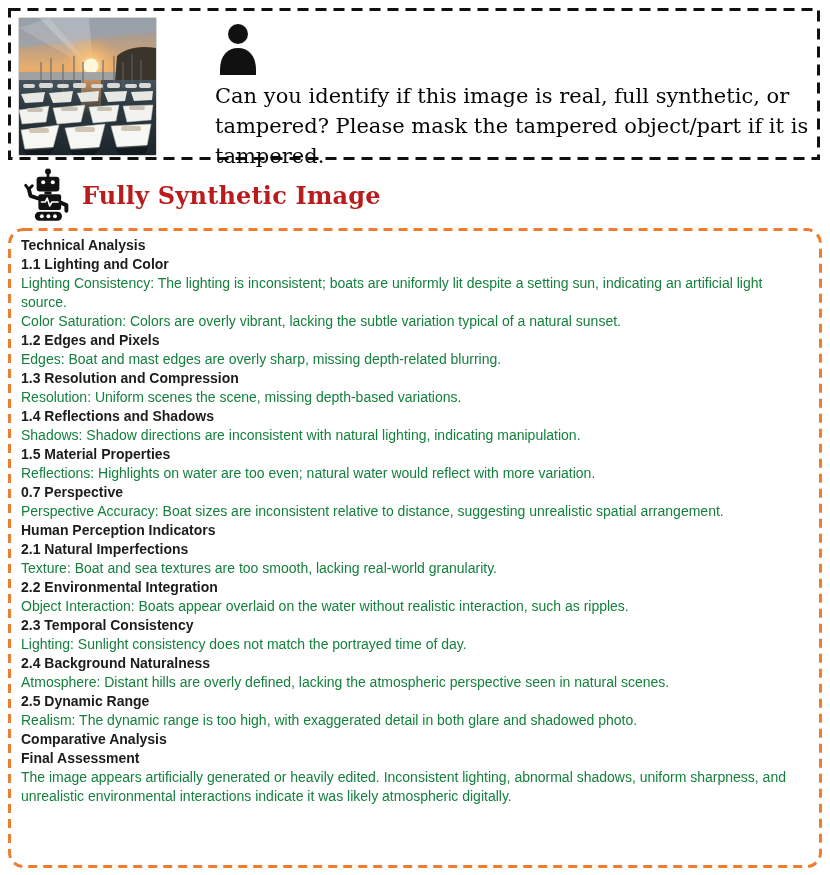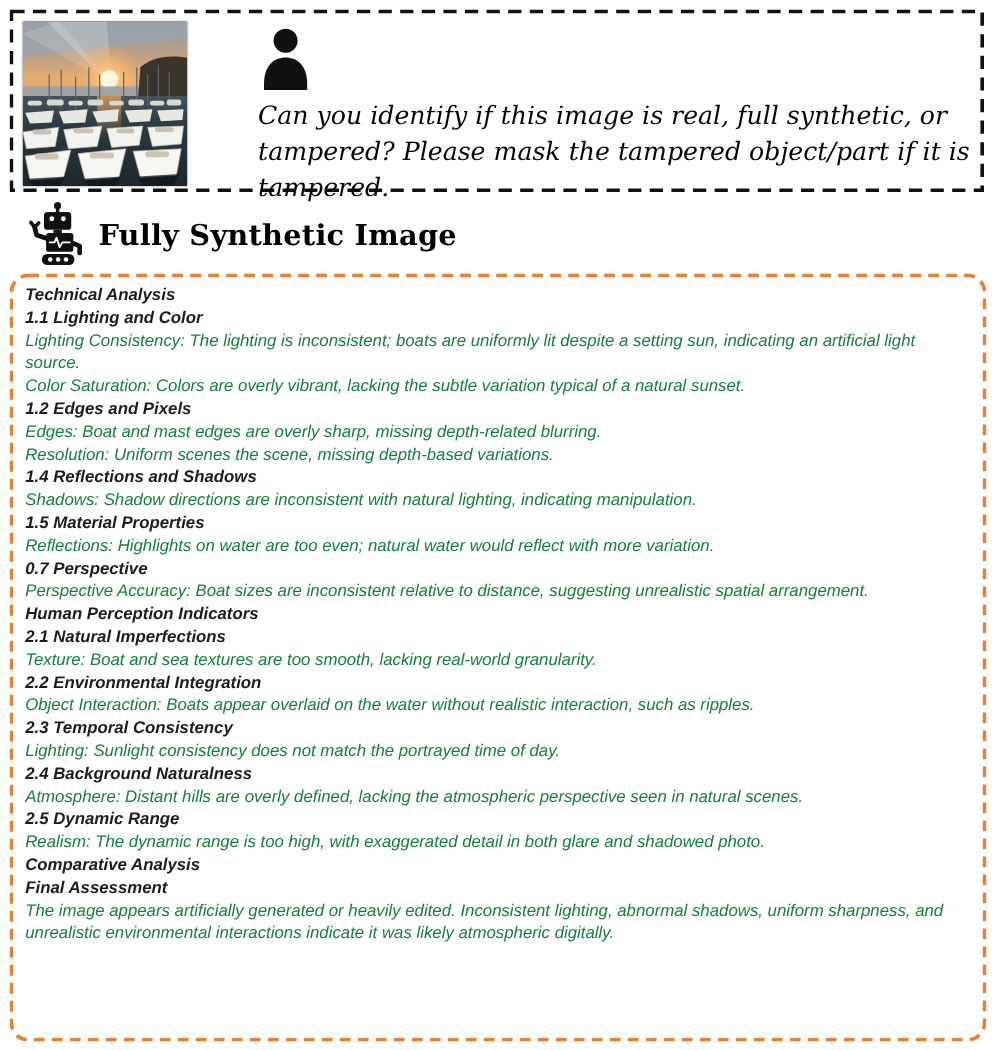--- a/index.html
+++ b/index.html
@@ -3,41 +3,41 @@
 <meta charset="utf-8">
 <style>
   html,body{margin:0;padding:0;background:#ffffff;}
   body{width:830px;height:875px;position:relative;overflow:hidden;
        font-family:"Liberation Sans",sans-serif;}
 
   
   .prompt-box{position:absolute;left:8px;top:8px;width:812px;height:152px;}
   .border-svg{position:absolute;left:0;top:0;pointer-events:none;}
   .prompt-inner{position:absolute;left:0;top:0;width:100%;height:100%;
-                display:flex;align-items:flex-start;padding:9px 0 0 10px;box-sizing:border-box;font-style:italic;}
+                display:flex;align-items:flex-start;padding:9px 0 0 10px;box-sizing:border-box;}
   .thumb{width:137px;height:137px;flex:0 0 auto;border:1px solid #d8d8d8;
          border-radius:2px;overflow:hidden;background:#5a646d;}
   .prompt-right{margin-left:58px;display:flex;flex-direction:column;}
   .user-icon{width:46px;height:52px;margin-top:6px;}
   .question{margin-top:6px;width:606px;
             font-family:"DejaVu Serif","Liberation Serif",serif;
             font-size:21px;line-height:30px;font-weight:500;color:#050505;}
 
   
   .verdict-row{position:absolute;left:20px;top:166px;height:58px;
                display:flex;align-items:center;}
   .robot-icon{width:56px;height:56px;}
   .verdict-label{margin-left:6px;
                  font-family:"DejaVu Serif","Liberation Serif",serif;
                  font-size:24px;font-weight:700;letter-spacing:.2px;}
 
   
   .analysis-box{position:absolute;left:8px;top:228px;width:814px;height:640px;}
   .analysis-content{position:absolute;left:0;top:0;width:100%;height:100%;
-                    box-sizing:border-box;padding:8px 13px 0 13px;overflow:hidden;font-style:italic;}
+                    box-sizing:border-box;padding:8px 13px 0 13px;overflow:hidden;}
   .a-head{font-size:14px;line-height:19px;font-weight:700;color:#1c1c1c;}
   .a-line{font-size:14px;line-height:19px;font-weight:400;color:#15803d;}
 </style>
 </head>
 <body>
 
 <div class="prompt-box">
   <svg class="border-svg" width="812" height="152">
     <rect x="1.5" y="1.5" width="809" height="149" fill="none" stroke="#111111" stroke-width="3" stroke-dasharray="11 7"></rect>
   </svg>
@@ -157,34 +157,35 @@
     <path d="M21,36 L12,33 L10,25" fill="none" stroke="#111111" stroke-width="4.5" stroke-linecap="round" stroke-linejoin="round"></path>
     <path d="M6.5,21 L10,25.5 L14,21.5" fill="none" stroke="#111111" stroke-width="3.4" stroke-linecap="round" stroke-linejoin="round"></path>
     <rect x="21" y="31" width="26" height="18" rx="2.5" fill="#111111"></rect>
     <polyline points="24.5,40 29,40 31,35.5 34,44.5 36.5,40 43.5,40" fill="none" stroke="#ffffff" stroke-width="1.8" stroke-linejoin="round" stroke-linecap="round"></polyline>
     <path d="M47,41 L53,43.5 L53,50" fill="none" stroke="#111111" stroke-width="4.5" stroke-linecap="round" stroke-linejoin="round"></path>
     <rect x="17" y="51" width="31" height="10.5" rx="5.2" fill="#111111"></rect>
     <circle cx="25" cy="56.3" r="2.2" fill="#ffffff"></circle>
     <circle cx="32.5" cy="56.3" r="2.2" fill="#ffffff"></circle>
     <circle cx="40" cy="56.3" r="2.2" fill="#ffffff"></circle>
   </svg>
-  <span class="verdict-label" style="color: #000000;">Fully Synthetic Image</span>
+  <span class="verdict-label" style="color: #b91c1c;">Fully Synthetic Image</span>
 </div>
 
 <div class="analysis-box">
   <svg class="border-svg" width="814" height="640">
     <rect x="1.5" y="1.5" width="811" height="637" rx="14" fill="none" stroke="#ed7d31" stroke-width="3" stroke-dasharray="9 6"></rect>
   </svg>
   <div class="analysis-content">
       <div class="a-head">Technical Analysis</div>
       <div class="a-head">1.1 Lighting and Color</div>
       <div class="a-line">Lighting Consistency: The lighting is inconsistent; boats are uniformly lit despite a setting sun, indicating an artificial light source.</div>
       <div class="a-line">Color Saturation: Colors are overly vibrant, lacking the subtle variation typical of a natural sunset.</div>
       <div class="a-head">1.2 Edges and Pixels</div>
       <div class="a-line">Edges: Boat and mast edges are overly sharp, missing depth-related blurring.</div>
+      <div class="a-head">1.3 Resolution and Compression</div>
       <div class="a-line">Resolution: Uniform scenes the scene, missing depth-based variations.</div>
       <div class="a-head">1.4 Reflections and Shadows</div>
       <div class="a-line">Shadows: Shadow directions are inconsistent with natural lighting, indicating manipulation.</div>
       <div class="a-head">1.5 Material Properties</div>
       <div class="a-line">Reflections: Highlights on water are too even; natural water would reflect with more variation.</div>
       <div class="a-head">0.7 Perspective</div>
       <div class="a-line">Perspective Accuracy: Boat sizes are inconsistent relative to distance, suggesting unrealistic spatial arrangement.</div>
       <div class="a-head">Human Perception Indicators</div>
       <div class="a-head">2.1 Natural Imperfections</div>
       <div class="a-line">Texture: Boat and sea textures are too smooth, lacking real-world granularity.</div>

